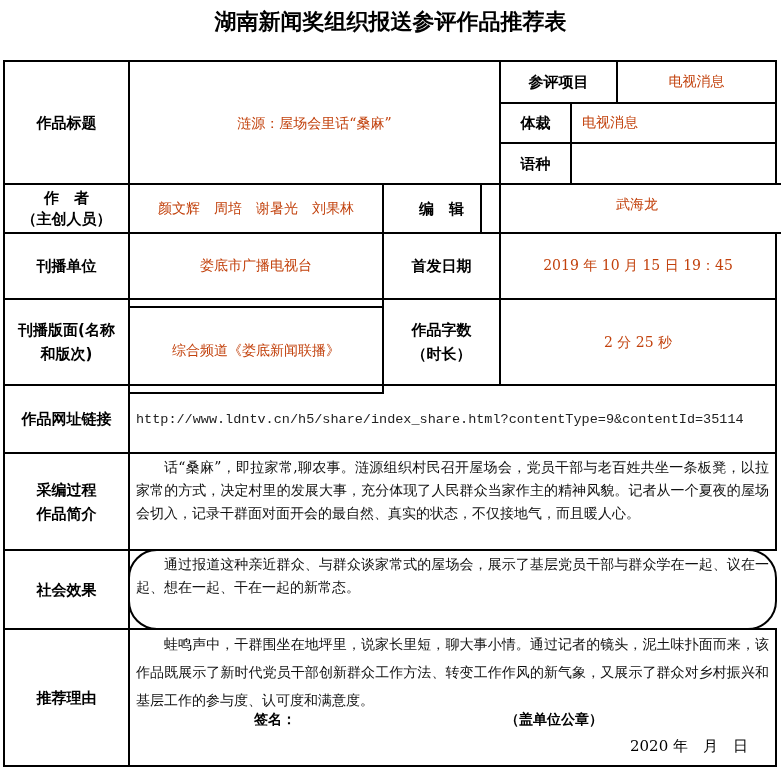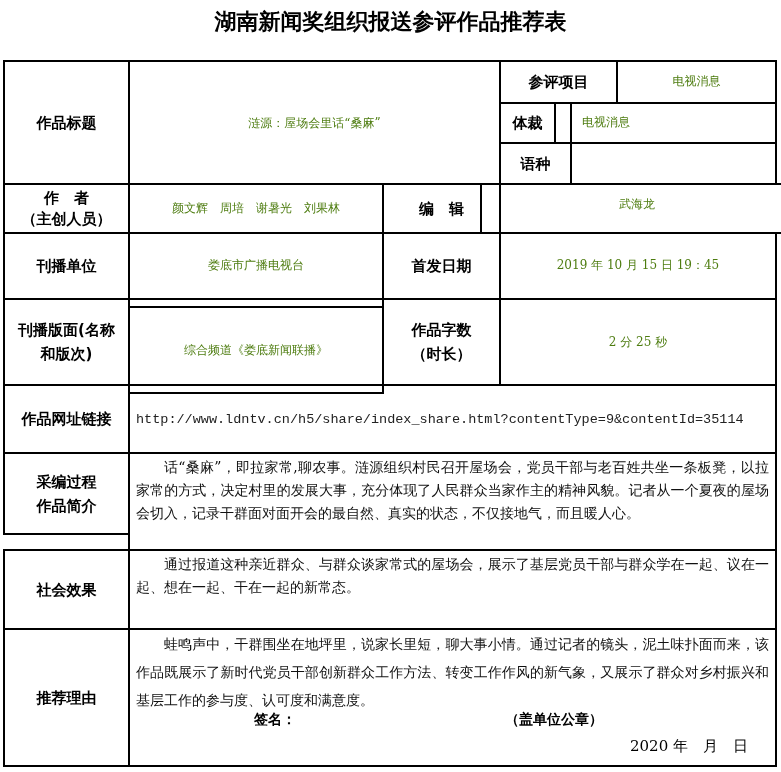--- a/index.html
+++ b/index.html
@@ -12,21 +12,21 @@
     .cell {
       position: absolute; box-sizing: border-box;
       border: 2px solid #000;
       display: flex; align-items: center; justify-content: center;
       text-align: center;
     }
     .lbl {
       font-family: "DejaVu Sans", sans-serif; font-weight: bold; font-size: 15px; line-height: 24px;
     }
     .val {
-      font-family: "DejaVu Serif", serif; font-size: 12px; line-height: 22px; color: #4d7c0f;
+      font-family: "DejaVu Serif", serif; font-size: 14px; line-height: 22px; color: #c2410c;
     }
     .mono { font-family: "Liberation Mono", monospace; font-size: 13.5px; color: #222; }
     .para {
       align-items: flex-start; justify-content: flex-start; text-align: left;
       padding: 2px 6px 0 6px;
     }
     .para p {
       margin: 0; text-indent: 2em; font-family: "DejaVu Serif", serif; font-size: 14px;
       line-height: 23px; color: #111; text-align: justify;
     }
@@ -52,21 +52,21 @@
     <span>涟源：屋场会里话“桑麻”</span>
   </div>
 
   <div class="cell lbl" style="left:499px; top:60px; width:119px; height:44px;">
     <span>参评项目</span>
   </div>
   <div class="cell val" style="left:616px; top:60px; width:161px; height:44px; align-items:flex-start; padding-top:8px;">
     <span>电视消息</span>
   </div>
 
-  <div class="cell lbl" style="left:499px; top:102px; width:57px; height:42px;">
+  <div class="cell lbl" style="left:499px; top:102px; width:73px; height:42px;">
     <span>体裁</span>
   </div>
   <div class="cell val" style="left:570px; top:102px; width:207px; height:42px; justify-content:flex-start; padding-left:10px; align-items:flex-start; padding-top:7px;">
     <span>电视消息</span>
   </div>
 
   <div class="cell lbl" style="left:499px; top:142px; width:73px; height:43px;">
     <span>语种</span>
   </div>
   <div class="cell val" style="left:570px; top:142px; width:207px; height:43px;">
@@ -115,32 +115,32 @@
     <span>2 分 25 秒</span>
   </div>
 
   <div class="cell lbl" style="left:3px; top:384px; width:127px; height:70px;">
     <span>作品网址链接</span>
   </div>
   <div class="cell mono" style="left:128px; top:384px; width:649px; height:70px; justify-content:flex-start; padding-left:6px;">
     <span>http://www.ldntv.cn/h5/share/index_share.html?contentType=9&amp;contentId=35114</span>
   </div>
 
-  <div class="cell lbl" style="left:3px; top:452px; width:127px; height:83px; flex-direction:column;">
+  <div class="cell lbl" style="left:3px; top:452px; width:127px; height:99px; flex-direction:column;">
     <span>采编过程</span>
     <span>作品简介</span>
   </div>
   <div class="cell para" style="left:128px; top:452px; width:649px; height:99px;">
     <p>话“桑麻”，即拉家常,聊农事。涟源组织村民召开屋场会，党员干部与老百姓共坐一条板凳，以拉家常的方式，决定村里的发展大事，充分体现了人民群众当家作主的精神风貌。记者从一个夏夜的屋场会切入，记录干群面对面开会的最自然、真实的状态，不仅接地气，而且暖人心。</p>
   </div>
 
   <div class="cell lbl" style="left:3px; top:549px; width:127px; height:81px;">
     <span>社会效果</span>
   </div>
-  <div class="cell para" style="left:128px; top:549px; width:649px; height:81px;">
+  <div class="cell para" style="left:128px; top:549px; width:649px; height:81px;border-radius:29px;">
     <p>通过报道这种亲近群众、与群众谈家常式的屋场会，展示了基层党员干部与群众学在一起、议在一起、想在一起、干在一起的新常态。</p>
   </div>
 
   <div class="cell lbl" style="left:3px; top:628px; width:127px; height:139px;">
     <span>推荐理由</span>
   </div>
   <div class="cell para reason" style="left:128px; top:628px; width:649px; height:139px; padding-top:0;">
     <p>蛙鸣声中，干群围坐在地坪里，说家长里短，聊大事小情。通过记者的镜头，泥土味扑面而来，该作品既展示了新时代党员干部创新群众工作方法、转变工作作风的新气象，又展示了群众对乡村振兴和基层工作的参与度、认可度和满意度。</p>
   </div>
   <div class="sign" style="left:219px; top:711px;">签名：</div>

